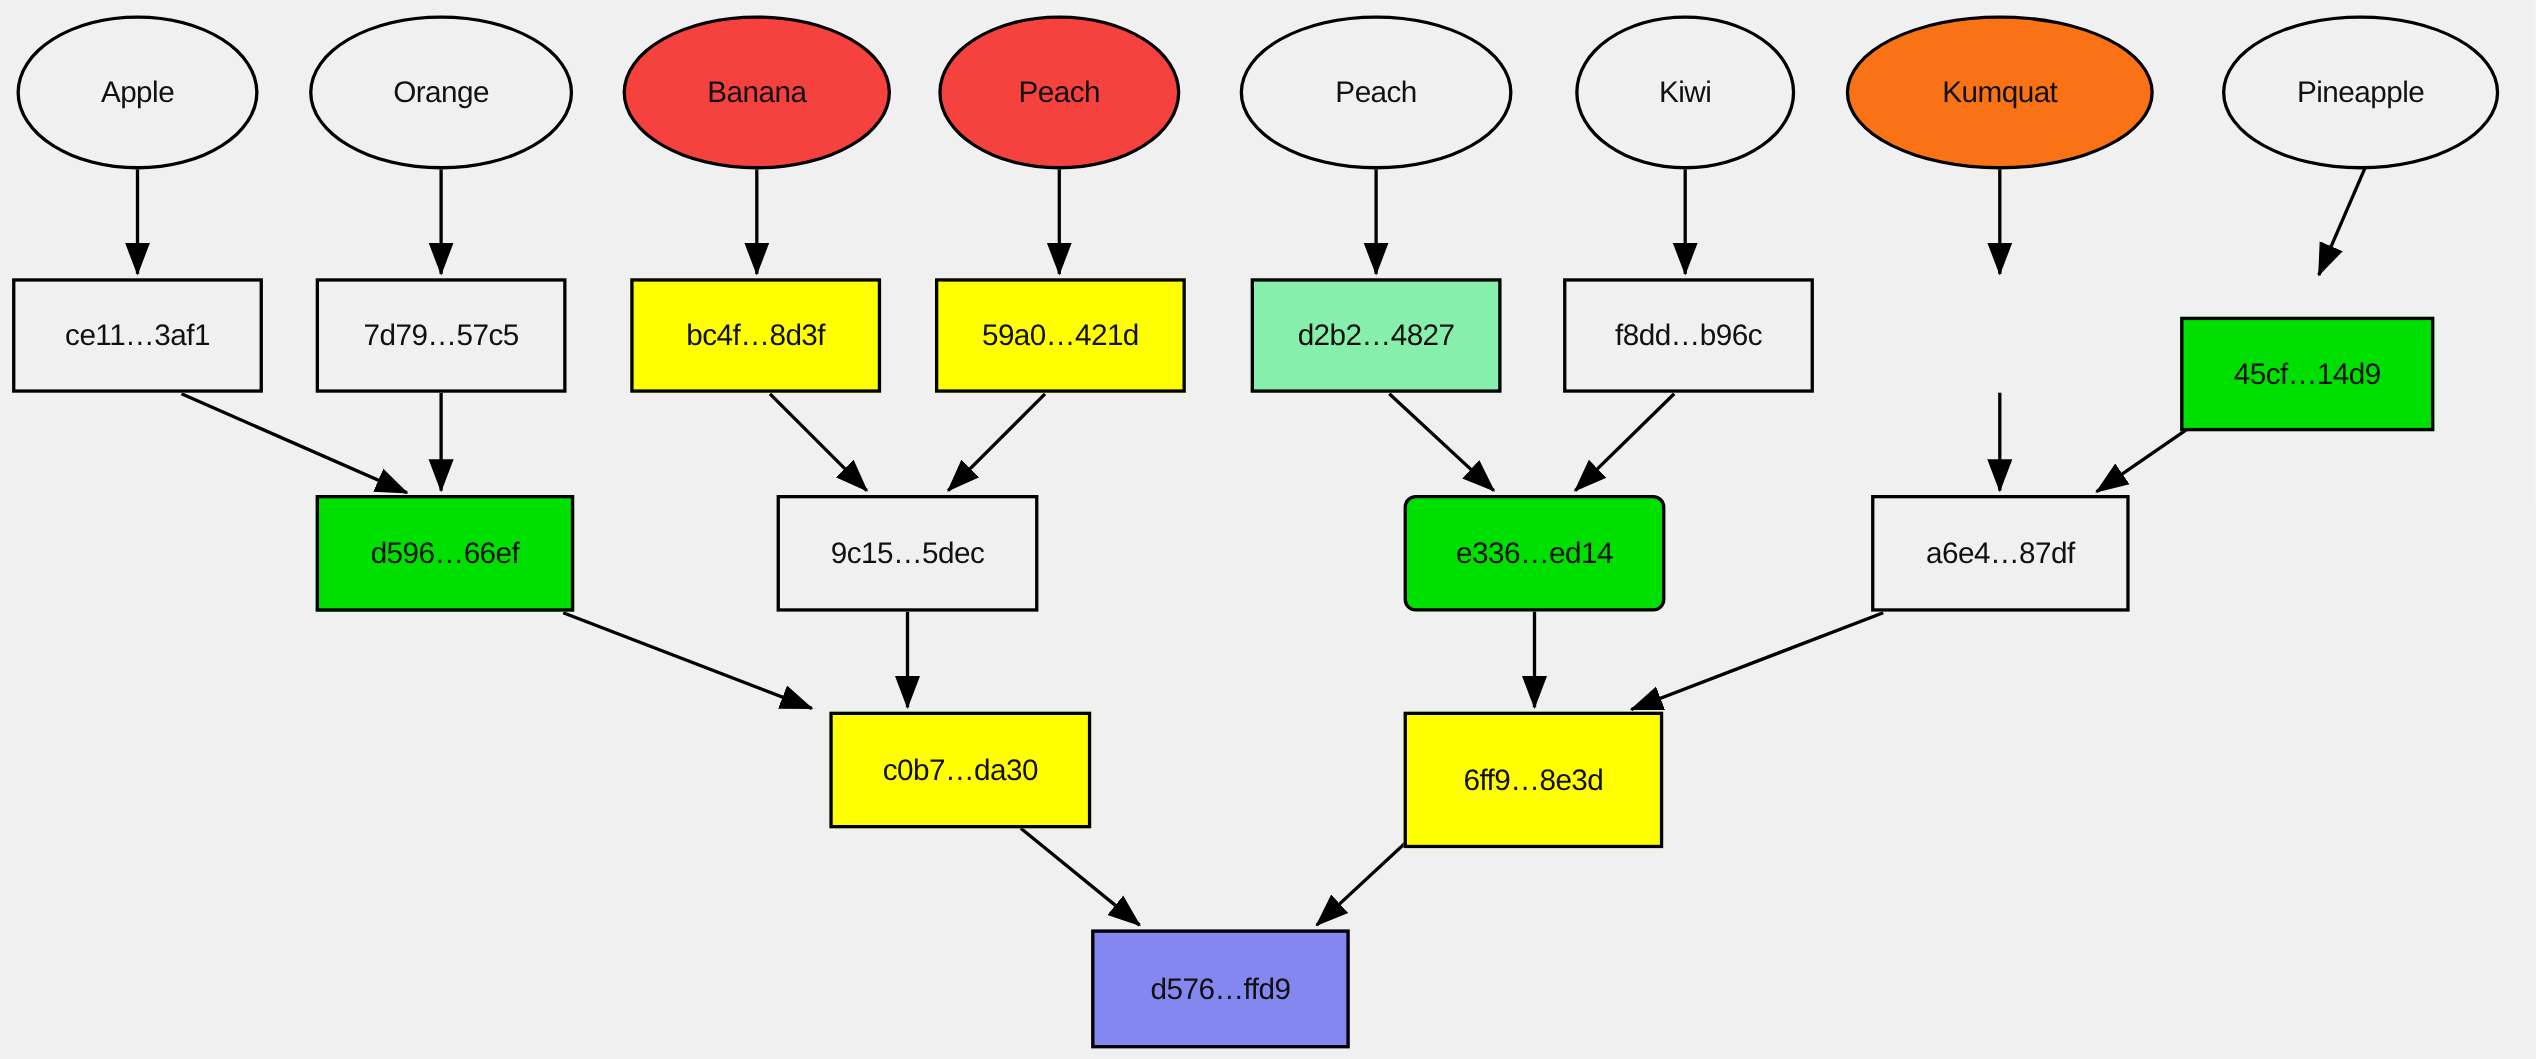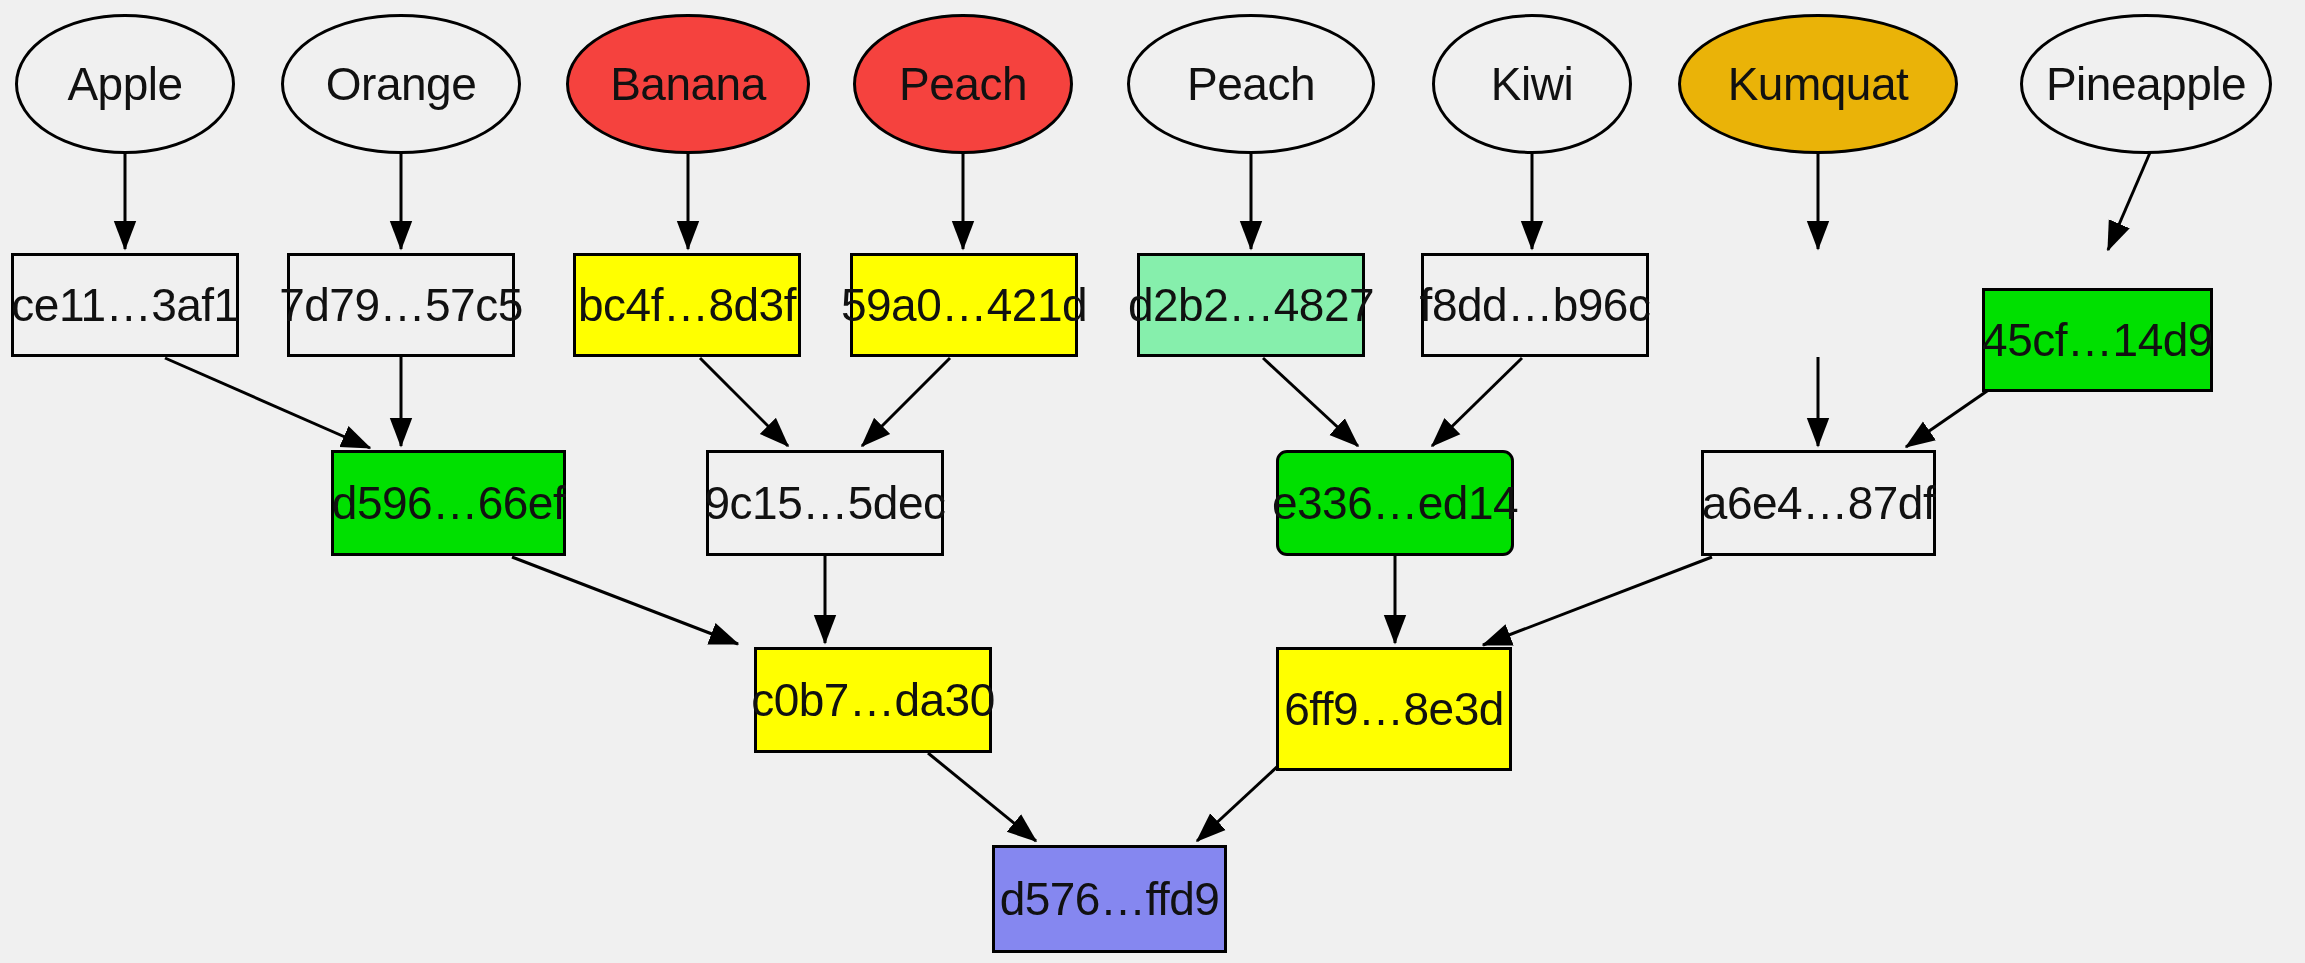--- a/index.html
+++ b/index.html
@@ -10,21 +10,21 @@
     background:#f0f0f0;
     overflow:hidden;
   }
   #edges{position:absolute;left:0;top:0;z-index:1;}
   .node{
     position:absolute;
     display:flex;align-items:center;justify-content:center;
     box-sizing:border-box;
     border:3px solid #000;
     color:#111;
-    font-size:46px;
+    font-size:27px;
     letter-spacing:-0.5px;
     z-index:2;
     background:#f0f0f0;
   }
   .ellipse{border-radius:50%;border-width:3px;}
   .rect{border-radius:0;}
   .node span{white-space:nowrap;}
 </style>
 </head>
 <body>
@@ -77,21 +77,21 @@
     </div>
   <div class="node ellipse" style="left: 853px; top: 14px; width: 220px; height: 140px; background-color: rgb(245, 66, 62);">
     <span>Peach</span>
     </div>
   <div class="node ellipse" style="left: 1127px; top: 14px; width: 248px; height: 140px; background-color: rgb(240, 240, 240);">
     <span>Peach</span>
     </div>
   <div class="node ellipse" style="left: 1432px; top: 14px; width: 200px; height: 140px; background-color: rgb(240, 240, 240);">
     <span>Kiwi</span>
     </div>
-  <div class="node ellipse" style="left: 1678px; top: 14px; width: 280px; height: 140px; background-color: #eab308; align-items: center;">
+  <div class="node ellipse" style="left: 1678px; top: 14px; width: 280px; height: 140px; background-color: #f97316; align-items: center;">
     <span>Kumquat</span>
     </div>
   <div class="node ellipse" style="left: 2020px; top: 14px; width: 252px; height: 140px; background-color: rgb(240, 240, 240);">
     <span>Pineapple</span>
     </div>
 
   <div class="node rect" style="left: 11px; top: 253px; width: 228px; height: 104px; background-color: rgb(240, 240, 240);">
     <span>ce11…3af1</span>
     </div>
   <div class="node rect" style="left: 287px; top: 253px; width: 228px; height: 104px; background-color: rgb(240, 240, 240);">
@@ -106,21 +106,21 @@
   <div class="node rect" style="left: 1137px; top: 253px; width: 228px; height: 104px; background-color: #86efac; text-align: right;">
     <span>d2b2…4827</span>
     </div>
   <div class="node rect" style="left: 1421px; top: 253px; width: 228px; height: 104px; background-color: rgb(240, 240, 240);">
     <span>f8dd…b96c</span>
     </div>
   <div class="node rect" style="left: 1982px; top: 253px; width: 231px; height: 104px; background-color: rgb(0, 224, 0); margin-top: 35px;">
     <span>45cf…14d9</span>
     </div>
 
-  <div class="node rect" style="left: 287px; top: 450px; width: 235px; height: 106px; background-color: rgb(0, 224, 0); margin-left: 44px;">
+  <div class="node rect" style="left: 287px; top: 450px; width: 235px; height: 106px; background-color: rgb(0, 224, 0);">
     <span>d596…66ef</span>
     </div>
   <div class="node rect" style="left: 706px; top: 450px; width: 238px; height: 106px; background-color: rgb(240, 240, 240);">
     <span>9c15…5dec</span>
     </div>
   <div class="node rect" style="left: 1276px; top: 450px; width: 238px; height: 106px; background-color: rgb(0, 224, 0); border-radius: 11px;">
     <span>e336…ed14</span>
     </div>
   <div class="node rect" style="left: 1701px; top: 450px; width: 235px; height: 106px; background-color: rgb(240, 240, 240);">
     <span>a6e4…87df</span>

